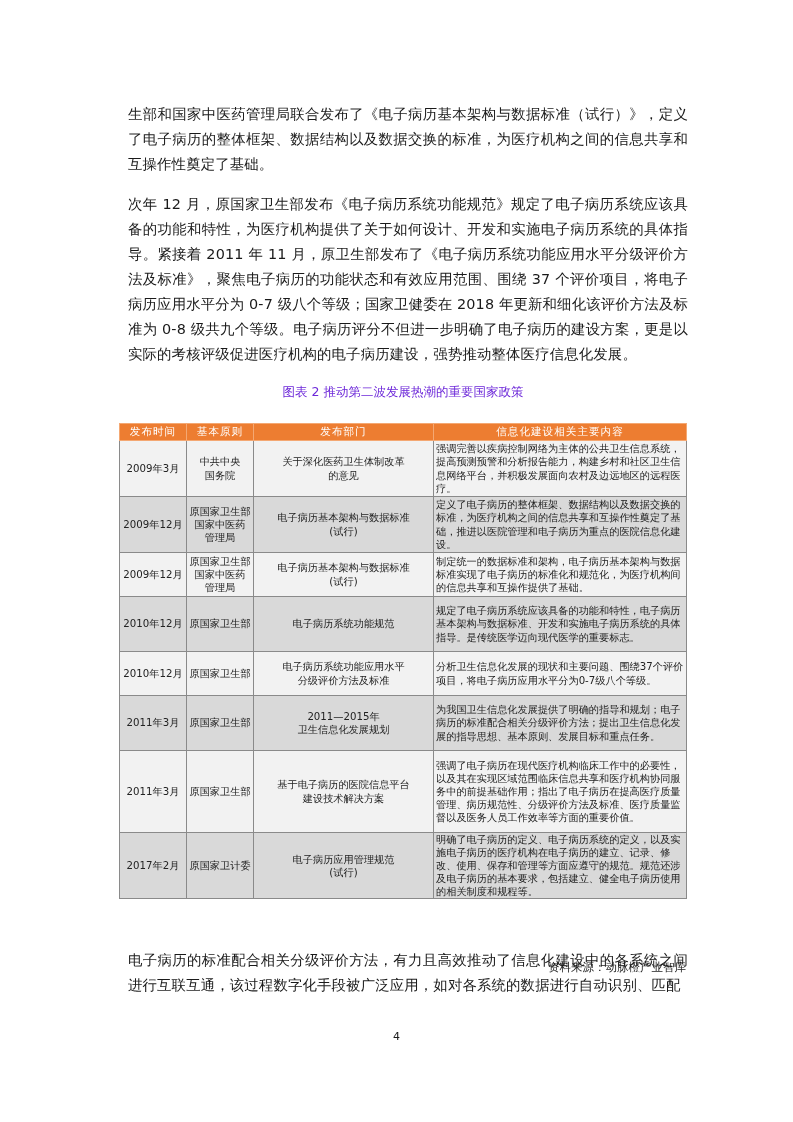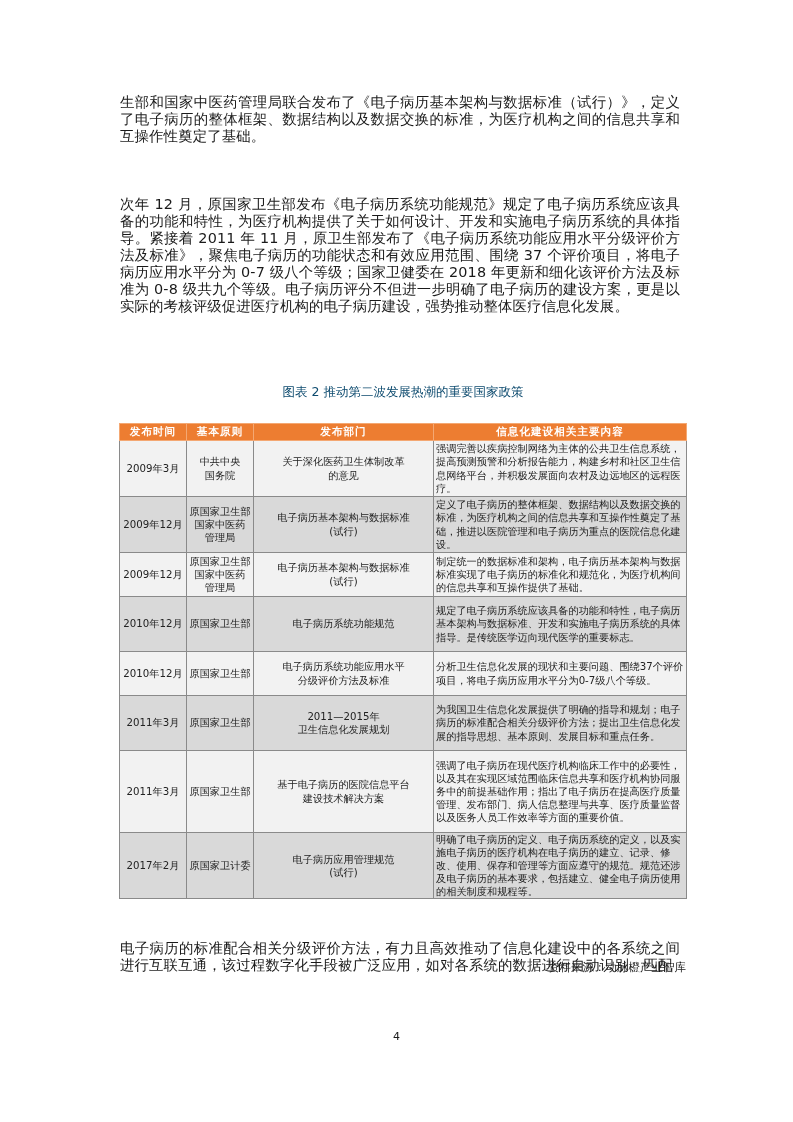--- a/index.html
+++ b/index.html
@@ -1,38 +1,38 @@
 <!DOCTYPE html>
 <html><head>
   <meta charset="utf-8">
   <style>
     html, body { margin: 0; padding: 0; background: #ffffff; }
     body { width: 793px; height: 1122px; position: relative; overflow: hidden;
            font-family: "DejaVu Sans", "Liberation Sans", sans-serif; color: #1a1a1a; }
-    .para { position: absolute; left: 120px; width: 560px; font-size: 14.4px; line-height: 17px;
-            letter-spacing: 0.15px; text-align: justify; margin: 0; }
+    .para { position: absolute; left: 120px; width: 560px; font-size: 14.4px; line-height: 25px;
+            letter-spacing: 0.15px; text-align: justify; margin: 8px; }
     .caption { position: absolute; left: 120px; width: 566px; top: 384px; text-align: center;
-               font-size: 12.5px; color: #0c4a6e; }
+               font-size: 12.5px; color: #6d28d9; }
     table.policy { position: absolute; left: 119px; top: 423px; width: 567px; border-collapse: collapse;
                    table-layout: fixed; font-size: 10.2px; line-height: 13.1px; color: #222; }
-    table.policy th { background: #ed7d31; color: #ffffff; font-weight: bold; height: 16px;
+    table.policy th { background: #ed7d31; color: #ffffff; font-weight: normal; height: 16px;
                       border: 1px solid #f4a873; font-size: 10.6px; padding: 0; letter-spacing: 1px; }
     table.policy td { border: 1px solid #8a8a8a; padding: 0 2px; vertical-align: middle; }
     table.policy td.c { text-align: center; }
     table.policy td.content { text-align: left; padding: 0 1px 0 2px; margin-top: 42px; }
     tr.light td { background: #f2f2f2; }
     tr.dark td { background: #d9d9d9; }
     .source { position: absolute; top: 960px; right: 107px; font-size: 11.5px; color: #222; }
     .pagenum { position: absolute; top: 1030px; left: 0; width: 793px; text-align: center; font-size: 11px; }
   </style>
 </head>
 <body>
 
 <p class="para" style="top:94px;">生部和国家中医药管理局联合发布了《电子病历基本架构与数据标准（试行）》，定义了电子病历的整体框架、数据结构以及数据交换的标准，为医疗机构之间的信息共享和互操作性奠定了基础。</p>
-<p class="para" style="top:196px;">次年 12 月，原国家卫生部发布《电子病历系统功能规范》规定了电子病历系统应该具备的功能和特性，为医疗机构提供了关于如何设计、开发和实施电子病历系统的具体指导。紧接着 2011 年 11 月，原卫生部发布了《电子病历系统功能应用水平分级评价方法及标准》，聚焦电子病历的功能状态和有效应用范围、围绕 37 个评价项目，将电子病历应用水平分为 0-7 级八个等级；国家卫健委在 2018 年更新和细化该评价方法及标准为 0-8 级共九个等级。电子病历评分不但进一步明确了电子病历的建设方案，更是以实际的考核评级促进医疗机构的电子病历建设，强势推动整体医疗信息化发展。</p>
+<p class="para" style="top:184px;">次年 12 月，原国家卫生部发布《电子病历系统功能规范》规定了电子病历系统应该具备的功能和特性，为医疗机构提供了关于如何设计、开发和实施电子病历系统的具体指导。紧接着 2011 年 11 月，原卫生部发布了《电子病历系统功能应用水平分级评价方法及标准》，聚焦电子病历的功能状态和有效应用范围、围绕 37 个评价项目，将电子病历应用水平分为 0-7 级八个等级；国家卫健委在 2018 年更新和细化该评价方法及标准为 0-8 级共九个等级。电子病历评分不但进一步明确了电子病历的建设方案，更是以实际的考核评级促进医疗机构的电子病历建设，强势推动整体医疗信息化发展。</p>
 
 <div class="caption">图表 2 推动第二波发展热潮的重要国家政策</div>
 
 <table class="policy">
   <colgroup>
     <col style="width:67px">
       <col style="width:67px">
       <col style="width:180px">
       <col style="width:253px">
   </colgroup>
@@ -78,21 +78,21 @@
       <tr class="dark" style="height: 55px;">
         <td class="c">2011年3月</td>
         <td class="c">原国家卫生部</td>
         <td class="c">2011—2015年<br>卫生信息化发展规划</td>
         <td class="content">为我国卫生信息化发展提供了明确的指导和规划；电子病历的标准配合相关分级评价方法；提出卫生信息化发展的指导思想、基本原则、发展目标和重点任务。</td>
       </tr>
       <tr class="light" style="height: 82px;">
         <td class="c">2011年3月</td>
         <td class="c">原国家卫生部</td>
         <td class="c">基于电子病历的医院信息平台<br>建设技术解决方案</td>
-        <td class="content">强调了电子病历在现代医疗机构临床工作中的必要性，以及其在实现区域范围临床信息共享和医疗机构协同服务中的前提基础作用；指出了电子病历在提高医疗质量管理、发布部门、病人信息整理与共享、医疗质量监督以及医务人员工作效率等方面的重要价值。</td>
+        <td class="content">强调了电子病历在现代医疗机构临床工作中的必要性，以及其在实现区域范围临床信息共享和医疗机构协同服务中的前提基础作用；指出了电子病历在提高医疗质量管理、病历规范性、分级评价方法及标准、医疗质量监督以及医务人员工作效率等方面的重要价值。</td>
       </tr>
       <tr class="dark" style="height: 56px;">
         <td class="c">2017年2月</td>
         <td class="c">原国家卫计委</td>
         <td class="c">电子病历应用管理规范<br>(试行)</td>
         <td class="content">明确了电子病历的定义、电子病历系统的定义，以及实施电子病历的医疗机构在电子病历的建立、记录、修改、使用、保存和管理等方面应遵守的规范。规范还涉及电子病历的基本要求，包括建立、健全电子病历使用的相关制度和规程等。</td>
       </tr>
     </tbody>
 </table>
 

